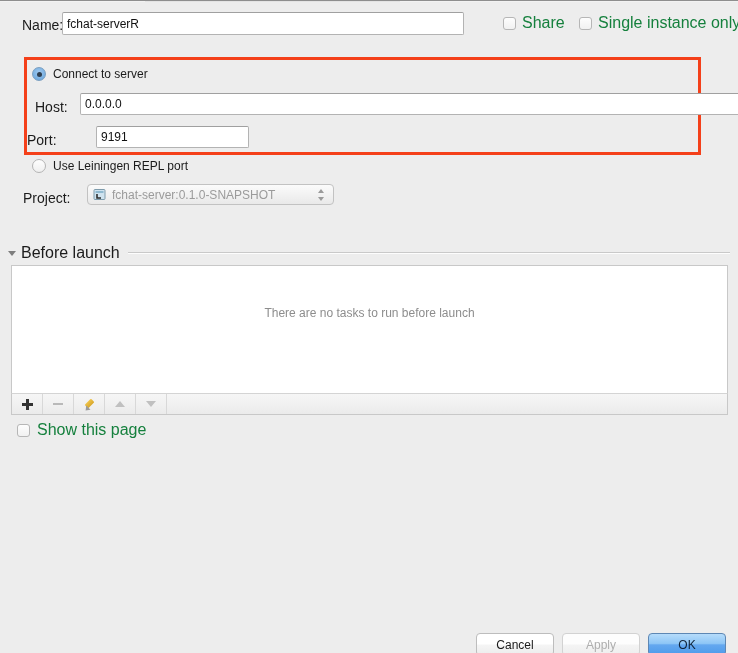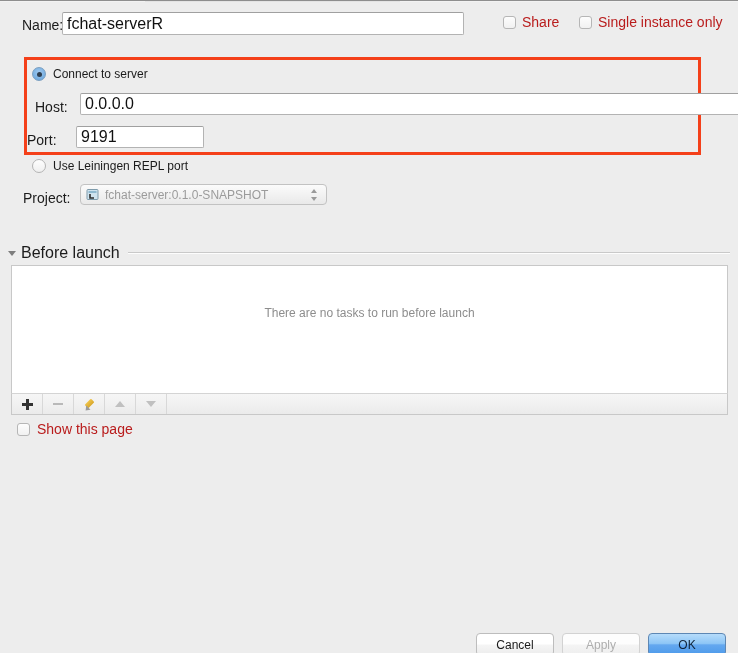--- a/index.html
+++ b/index.html
@@ -49,21 +49,21 @@
     position: absolute;
     left: 22px; top: 3px;
   }
   .textfield {
     box-sizing: border-box;
     background: #ffffff;
     border: 1px solid #b3b3b3;
     border-top-color: #a0a0a0;
     border-radius: 2px;
     font-family: "Liberation Sans", sans-serif;
-    font-size: 16px;
+    font-size: 12px;
     color: #111;
     padding: 0 4px;
     outline: none;
   }
   .name-input {
     position: absolute;
     left: 62px; top: 0;
     width: 402px; height: 23px;
   }
 
@@ -78,21 +78,21 @@
   .cbx-share { left: 503px; }
   .cbx-single { left: 579px; }
   .cbx {
     width: 13px; height: 13px;
     box-sizing: border-box;
     background: linear-gradient(to bottom, #fdfdfd, #f1f1f1);
     border: 1px solid #b6b6b6;
     border-radius: 3px;
     flex: 0 0 auto;
   }
-  .cbx-label { font-size: 14px; color: #b91c1c; white-space: nowrap; }
+  .cbx-label { font-size: 16px; color: #15803d; white-space: nowrap; }
 
   
   .red-rect {
     position: absolute;
     left: 24px; top: 57px;
     width: 677px; height: 98px;
     box-sizing: border-box;
     border: 3px solid #f4401a;
     pointer-events: none;
   }
@@ -130,27 +130,27 @@
     margin: -2.5px 0 0 -2.5px;
     border-radius: 50%;
     background: #2f3f50;
   }
   .radio-label { font-size: 12px; color: #1b1b1b; white-space: nowrap; text-align: center; }
 
   
   .host-label { position: absolute; left: 27px; top: 97px; padding-left: 8px; }
   .host-input { position: absolute; left: 80px; top: 93px; width: 720px; height: 22px; }
   .port-label { position: absolute; left: 27px; top: 130px; }
-  .port-input { position: absolute; left: 76px; top: 126px; width: 128px; height: 22px; }
+  .port-input { position: absolute; left: 96px; top: 126px; width: 153px; height: 22px; }
 
   
   .project-label { position: absolute; left: 23px; top: 188px; }
   .combo {
     position: absolute;
-    left: 80px; top: 184px;
+    left: 87px; top: 184px;
     width: 247px; height: 21px;
     box-sizing: border-box;
     background: linear-gradient(to bottom, #fbfbfb 0%, #f2f2f2 50%, #e9e9e9 100%);
     border: 1px solid #c2c2c2;
     border-radius: 4px;
     display: flex;
     align-items: center;
     padding: 0 3px 0 5px;
   }
   .proj-icon {

